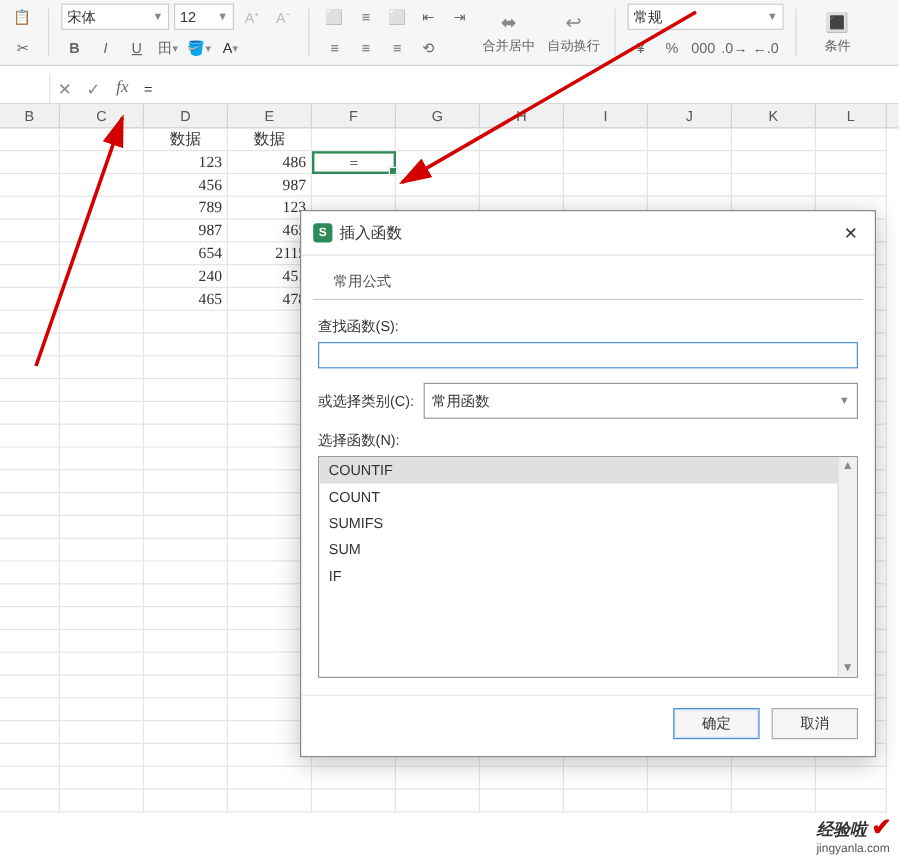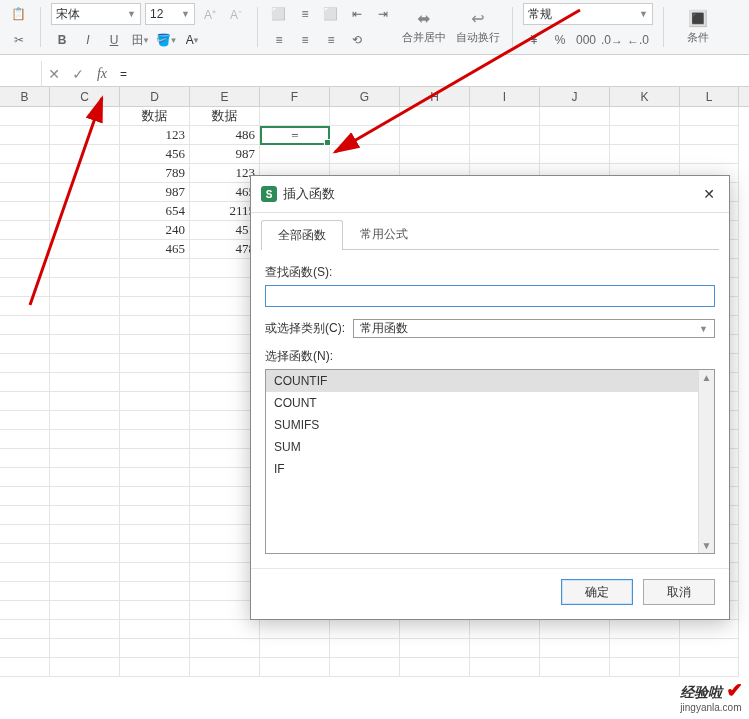--- a/index.html
+++ b/index.html
@@ -44,21 +44,21 @@
 .tabs { display: flex; padding: 6px 10px 0 10px; gap: 0; }
 .tab { padding: 6px 16px; border: 1px solid transparent; font-size: 12px; color: #555; border-bottom: none; }
 .tab.active { border-color: #ccc; background: #fff; border-radius: 3px 3px 0 0; position: relative; top: 1px; color:#333;}
 .tabline { height: 1px; background: #ccc; margin: 0 10px; }
 .dlg-body { padding: 10px 14px 14px 14px; }
 .lbl { font-size: 12px; margin-bottom: 4px; margin-top: 10px; color:#333;}
 .lbl:first-child { margin-top: 4px; }
 .txtinput { width: 100%; height: 22px; border: 1px solid #4a90d9; padding: 0 4px; background:#fff;}
 .catrow { display: flex; align-items: center; gap: 8px; margin-top: 12px; }
 .catrow .lbl2 { font-size: 12px; color:#333;}
-.catselect { flex: 1; height: 19px; border: 1px solid #999; background: #fff; padding: 0 6px; display: flex; align-items: center; justify-content: space-between; }
+.catselect { flex: 1; height: 30px; border: 1px solid #999; background: #fff; padding: 0 6px; display: flex; align-items: center; justify-content: space-between; }
 .listbox { border: 1px solid #999; height: 185px; margin-top: 4px; overflow: hidden; position: relative; }
 .listbox .scroll { position: absolute; right: 0; top: 0; bottom: 0; width: 16px; background: #f0f0f0; border-left: 1px solid #ddd; display:flex; flex-direction:column; justify-content:space-between; align-items:center; color:#888; font-size:10px; padding:2px 0;}
 .listbox .items { padding: 0; }
 .listbox .item { padding: 4px 8px; font-size: 12px; cursor: default; }
 .listbox .item.sel { background: #e0e0e0; }
 .desc { margin-top: 16px; font-size: 12px; line-height: 1.7; min-height: 90px;}
 .desc .sig { font-weight: bold; margin-bottom: 6px; font-size:12px;}
 .dlg-foot { display: flex; justify-content: flex-end; gap: 10px; padding: 10px 14px 14px 14px; border-top: 1px solid #e8e8e8; }
 .dlg-foot .pbtn { min-width: 72px; height: 26px; border: 1px solid #aaa; background: #f5f5f5; display: flex; align-items: center; justify-content: center; font-size: 12px; cursor:pointer;}
 .dlg-foot .pbtn.primary { border-color: #4a90d9; box-shadow: 0 0 0 1px #cde4f7 inset; }
@@ -581,21 +581,20 @@
   <line x1="580" y1="10" x2="335" y2="152" stroke="#d40000" stroke-width="3" marker-end="url(#ah)"></line>
 </svg>
 
 <div class="dialog">
   <div class="dlg-title">
     <div class="logo">S</div>
     <div class="t">插入函数</div>
     <div class="close">✕</div>
   </div>
   <div class="tabs">
-    <div class="tab active">全部函数</div>
     <div class="tab">常用公式</div>
   </div>
   <div class="tabline"></div>
   <div class="dlg-body">
     <div class="lbl">查找函数(S):</div>
     <input class="txtinput" value="" style="">
     <div class="catrow">
       <span class="lbl2">或选择类别(C):</span>
       <div class="catselect">
         <span>常用函数</span>

